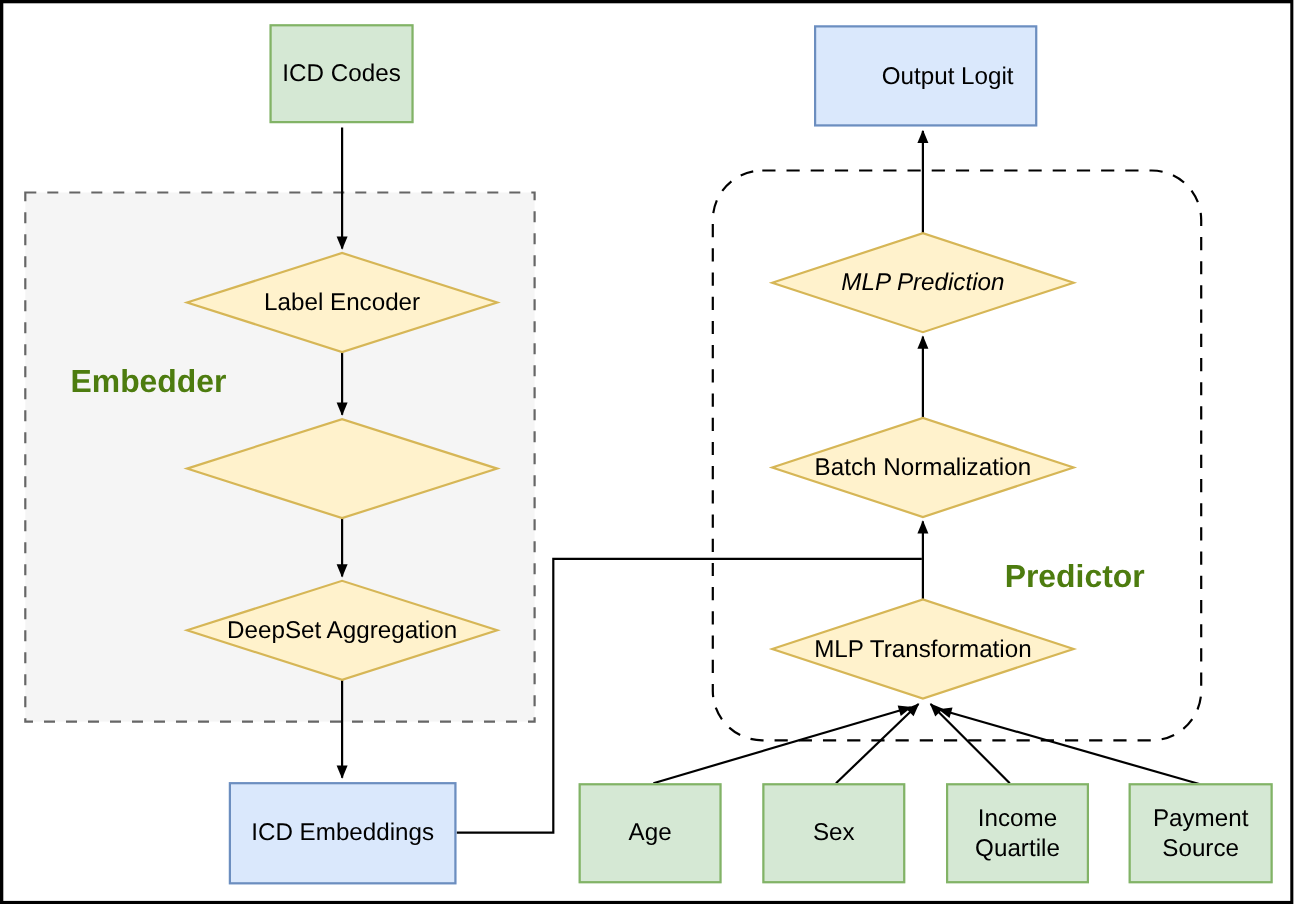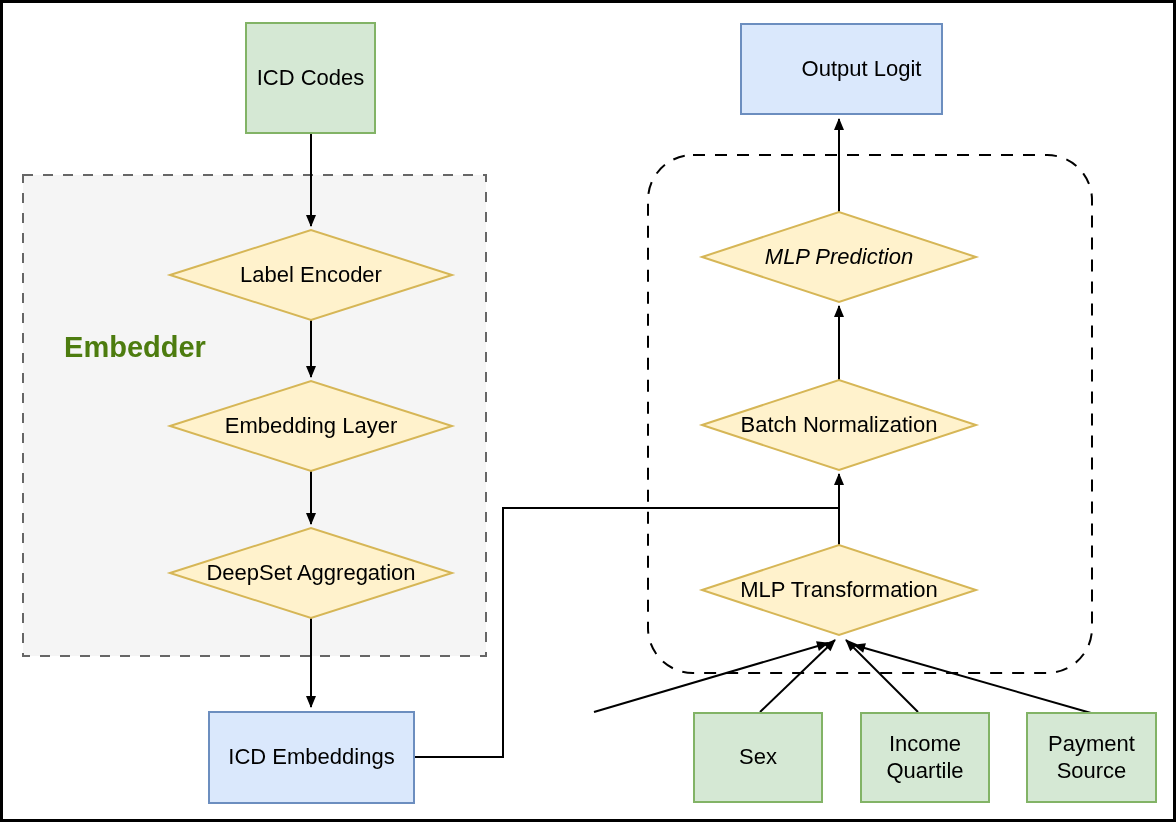--- a/index.html
+++ b/index.html
@@ -77,47 +77,50 @@
     <path d="M1088,710 L851,642" stroke="#000000" stroke-width="2" fill="none" marker-end="url(#arrow)"></path>
 
     <path d="M167,272 L308,227 L449,272 L308,317 Z" fill="#fff2cc" stroke="#d6b656" stroke-width="2"></path>
     <path d="M167,423 L308,378 L449,423 L308,468 Z" fill="#fff2cc" stroke="#d6b656" stroke-width="2"></path>
     <path d="M167,570 L308,525 L449,570 L308,615 Z" fill="#fff2cc" stroke="#d6b656" stroke-width="2"></path>
     <path d="M699,254 L836,209 L973,254 L836,299 Z" fill="#fff2cc" stroke="#d6b656" stroke-width="2"></path>
     <path d="M699,422 L836,377 L973,422 L836,467 Z" fill="#fff2cc" stroke="#d6b656" stroke-width="2"></path>
     <path d="M699,587 L836,542 L973,587 L836,632 Z" fill="#fff2cc" stroke="#d6b656" stroke-width="2"></path>
   </svg>
 
-  <div class="node green" style="left:242px; top:19px; width:131px; height:112px;">
+  <div class="node green" style="left:242px; top:19px; width:131px; height:90px;">
     <span>ICD Codes</span>
   </div>
 
   <div class="node blue" style="left:737px; top:20px; width:203px; height:92px;padding-left:40px;">
     <span>Output Logit</span>
   </div>
 
   <div class="node blue" style="left:205px; top:708px; width:207px; height:93px;">
     <span>ICD Embeddings</span>
   </div>
 
+  <div class="node green" style="left:523px; top:709px; width:130px; height:91px;">
+    <span>Age</span>
+  </div>
 
   <div class="node green" style="left:690px; top:709px; width:130px; height:91px;">
     <span>Sex</span>
   </div>
 
   <div class="node green" style="left:857px; top:709px; width:130px; height:91px;justify-content:center;">
     <span class="wrap">Income Quartile</span>
   </div>
 
   <div class="node green" style="left:1023px; top:709px; width:131px; height:91px;">
     <span class="wrap">Payment Source</span>
   </div>
 
   <div class="dlabel" style="left:188px; top:242px; width:240px; height:60px;">Label Encoder</div>
-  <div class="dlabel" style="left:188px; top:393px; width:240px; height:60px;">Embedding Layer</div>
   <div class="dlabel" style="left:188px; top:540px; width:240px; height:60px;">DeepSet Aggregation</div>
   <div class="dlabel" style="left:716px; top:224px; width:240px; height:60px;font-style:italic;">MLP Prediction</div>
   <div class="dlabel" style="left:716px; top:392px; width:240px; height:60px;">Batch Normalization</div>
   <div class="dlabel" style="left:716px; top:557px; width:240px; height:60px;">MLP Transformation</div>
 
   <div class="glabel" style="left:42px; top:322px; width:180px; height:44px;">Embedder</div>
+  <div class="glabel" style="left:884px; top:500px; width:180px; height:44px;">Predictor</div>
 
 </div>
 
 </body></html>

